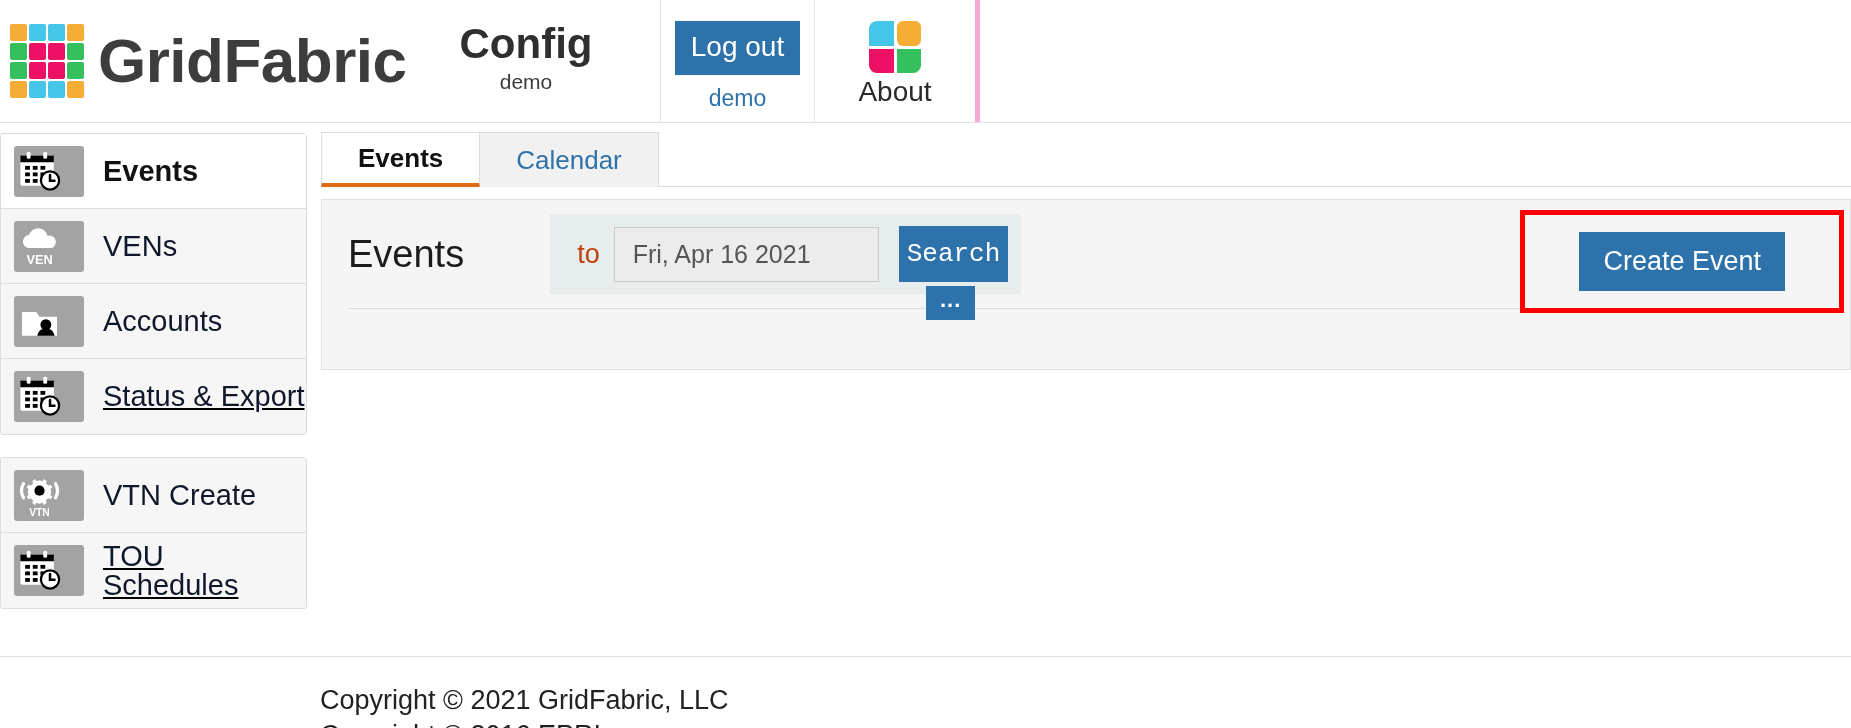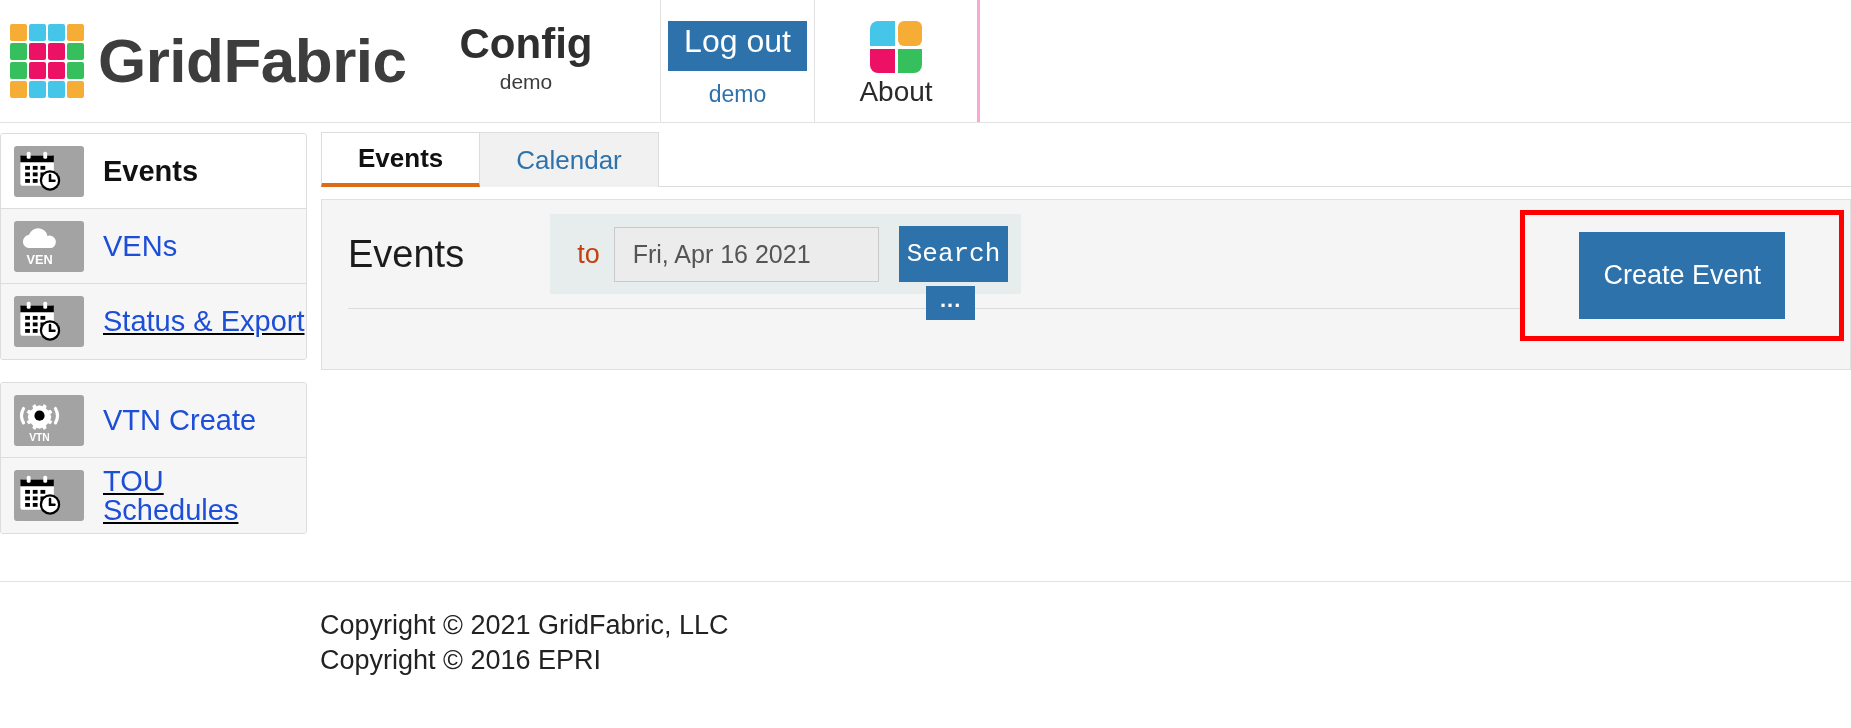--- a/index.html
+++ b/index.html
@@ -74,32 +74,32 @@
   }
   .btn {
     background: #2e72ab;
     color: #ffffff;
     border: none;
     font-family: "Liberation Sans", sans-serif;
     cursor: pointer;
     line-height: 1;
   }
   .logout-btn {
-    font-size: 32px;
-    padding: 4px 16px 14px;
+    font-size: 28px;
+    padding: 12px 16px 14px;
   }
   .logout-user {
     font-size: 23px;
     color: #2e72ab;
     margin-top: 10px;
     cursor: pointer;
   }
   .about-cell {
     width: 165px;
-    border-right: 3px solid #f9a8d4;
+    border-right: 5px solid #f9a8d4;
     display: flex;
     flex-direction: column;
     align-items: center;
     justify-content: flex-start;
     padding-top: 21px;
     cursor: pointer;
   }
   .about-icon {
     width: 52px; height: 52px;
     display: grid;
@@ -153,21 +153,21 @@
     width: 70px; height: 51px;
     background: #a3a3a3;
     border-radius: 3px;
     flex: 0 0 auto;
     position: relative;
     overflow: hidden;
   }
   .nav-label {
     margin-left: 19px;
     font-size: 29px;
-    color: #1d4ed8;
+    color: #0f172a;
     line-height: 1;
   }
   .nav-item.active .nav-label {
     color: #111111;
     font-weight: bold;
   }
 
   
   .main {
     flex: 1 1 auto;
@@ -272,21 +272,21 @@
   .create-wrap {
     position: absolute;
     right: 6px;
     top: 10px;
     border: 5px solid #fe0000;
     background: #f5f5f5;
     padding: 17px 54px;
   }
   .create-btn {
     font-size: 27px;
-    padding: 30px 24px;
+    padding: 16px 24px;
   }
   .panel-divider {
     border-top: 1px solid #dcdcdc;
     margin: 0 26px;
   }
   .panel-body {
     height: 60px;
   }
 
   
@@ -379,20 +379,28 @@
         </div>
         <div class="nav-item">
           <span class="nav-icon"><svg viewBox="0 0 32 32" width="51" height="51">
               <path d="M9 17a4.2 4.2 0 0 1 .4-8.3A6 6 0 0 1 21 9.4 3.6 3.6 0 0 1 23.6 17z" fill="#ffffff"></path>
               <text x="16" y="27" font-family="Liberation Sans, sans-serif" font-size="8" font-weight="bold" fill="#ffffff" text-anchor="middle">VEN</text>
             </svg></span>
           <span class="nav-label">VENs</span>
         </div>
         <div class="nav-item">
           <span class="nav-icon"><svg viewBox="0 0 32 32" width="51" height="51">
+              <path d="M5 10h9l2 3h11v12H5z" fill="#ffffff"></path>
+              <circle cx="20" cy="18" r="3.4" fill="#000"></circle>
+              <path d="M14.6 25c.4-3 2.6-4.6 5.4-4.6s5 1.6 5.4 4.6z" fill="#000"></path>
+            </svg></span>
+          <span class="nav-label">Accounts</span>
+        </div>
+        <div class="nav-item">
+          <span class="nav-icon"><svg viewBox="0 0 32 32" width="51" height="51">
               <rect x="4" y="6" width="21" height="19" rx="1.6" fill="#ffffff"></rect>
               <rect x="4" y="6" width="21" height="4.2" fill="#000"></rect>
               <rect x="8" y="3.6" width="2.4" height="4.4" rx="1" fill="#ffffff"></rect>
               <rect x="18.4" y="3.6" width="2.4" height="4.4" rx="1" fill="#ffffff"></rect>
               <g fill="#000">
                 <rect x="7" y="12.5" width="3" height="2.4"></rect>
                 <rect x="11.8" y="12.5" width="3" height="2.4"></rect>
                 <rect x="16.6" y="12.5" width="3" height="2.4"></rect>
                 <rect x="7" y="16.6" width="3" height="2.4"></rect>
                 <rect x="11.8" y="16.6" width="3" height="2.4"></rect>

